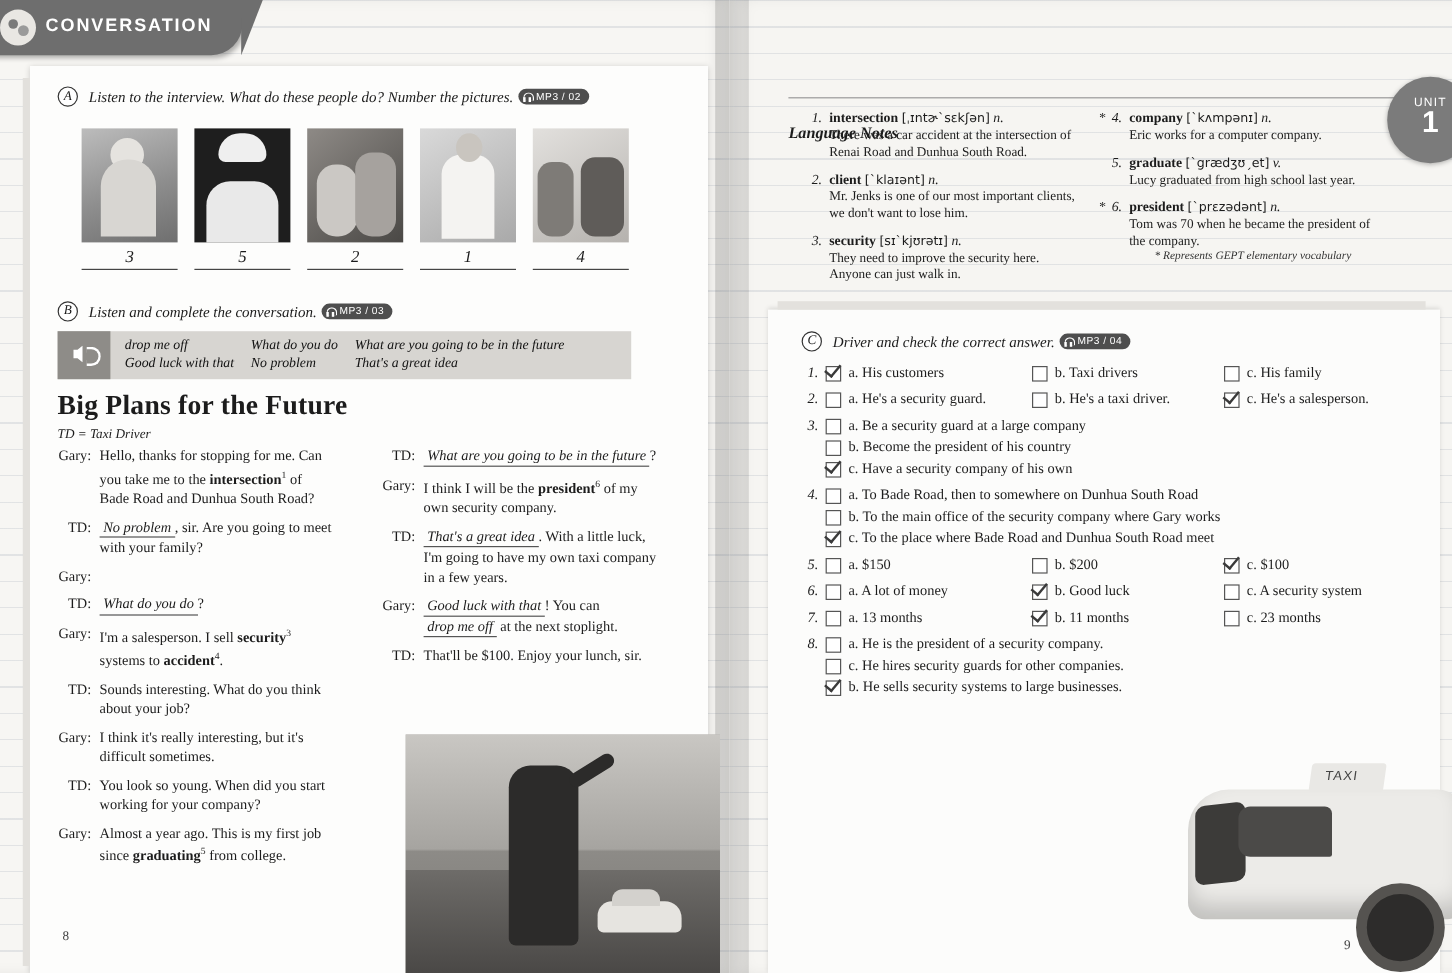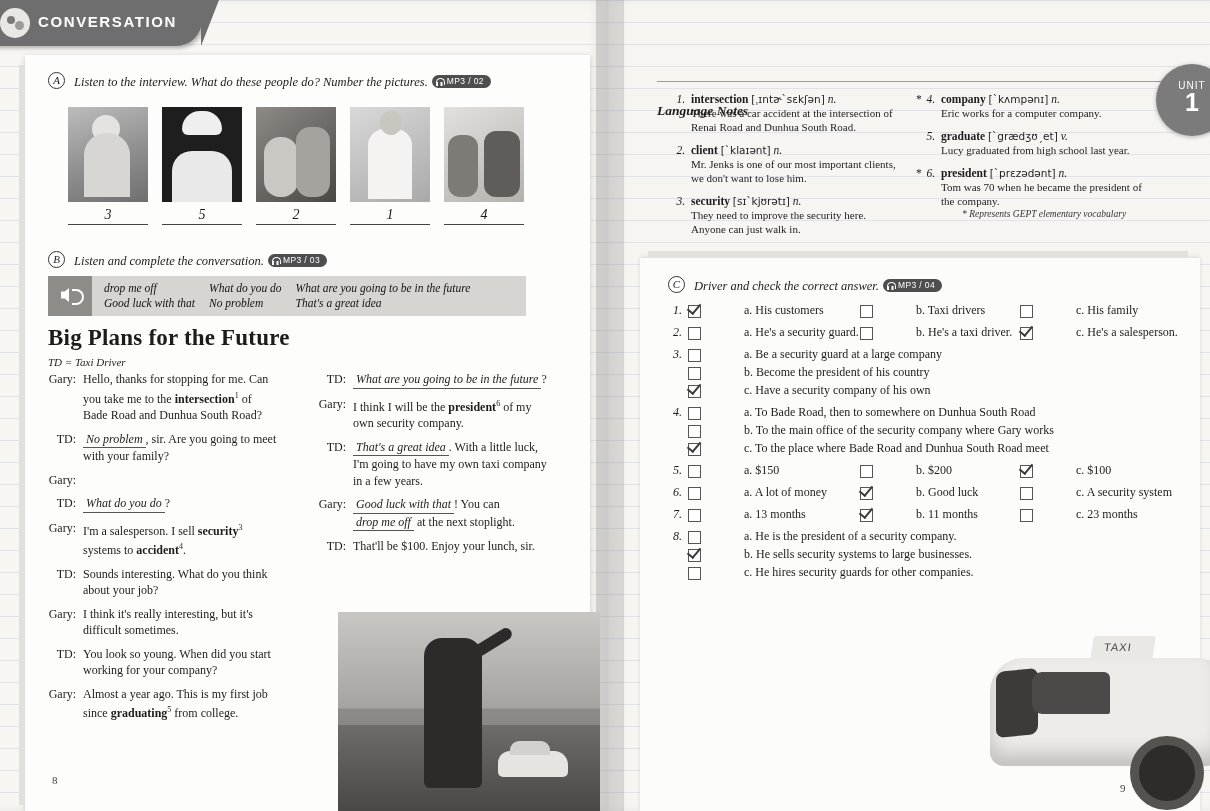--- a/index.html
+++ b/index.html
@@ -122,21 +122,21 @@
   .unit .n{font-size:25px;font-weight:bold;line-height:22px;}
   
   .cpanel{position:absolute;left:640px;top:258px;width:560px;height:553px;background:#fcfcfb;
     box-shadow:0 -1px 4px rgba(0,0,0,.12);}
   .cpanel:before{content:"";position:absolute;left:8px;top:-7px;width:540px;height:7px;background:#e3e1dd;}
   .cHead{position:absolute;left:668px;top:276px;}
   .qlist{position:absolute;left:660px;top:303px;width:540px;font-size:12px;}
   .q{display:flex;margin-bottom:4px;}
   .qn{width:22px;text-align:right;padding-right:6px;font-style:italic;flex:none;}
   .opts{flex:1;}
-  .opt{display:flex;align-items:center;margin-bottom:3px;gap:37px;}
+  .opt{display:flex;align-items:center;margin-bottom:3px;}
   .box{width:11px;height:11px;border:1px solid #555;background:#fff;margin-right:6px;margin-top:2px;flex:none;position:relative;}
   .box.checked:after{content:"";position:absolute;left:1px;top:-5px;width:6px;height:11px;border:solid #3a3a3a;
     border-width:0 2px 2px 0;transform:rotate(40deg);}
   .inline-row{display:flex;}
   .inline-row .opt{margin-right:0;}
   .c1{width:172px;}
   .c2{width:160px;}
   .c3{width:auto;}
   
   .taxi2{position:absolute;left:980px;top:596px;width:230px;height:215px;overflow:hidden;}
@@ -475,26 +475,26 @@
         </div>
       </div>
       <div class="q">
         <div class="qn">8.</div>
         <div class="opts">
           <div class="opt">
             <span class="box"></span>
             <span>a. He is the president of a security company.</span>
           </div>
           <div class="opt">
+            <span class="box"></span>
+            <span>c. He hires security guards for other companies.</span>
+          </div>
+          <div class="opt">
             <span class="box checked"></span>
             <span>b. He sells security systems to large businesses.</span>
-          </div>
-          <div class="opt">
-            <span class="box"></span>
-            <span>c. He hires security guards for other companies.</span>
           </div>
         </div>
       </div>
     </div>
 
   <div class="taxi2">
     <div class="body"></div>
       <div class="door"></div>
       <div class="win"></div>
       <div class="wheel"></div>

